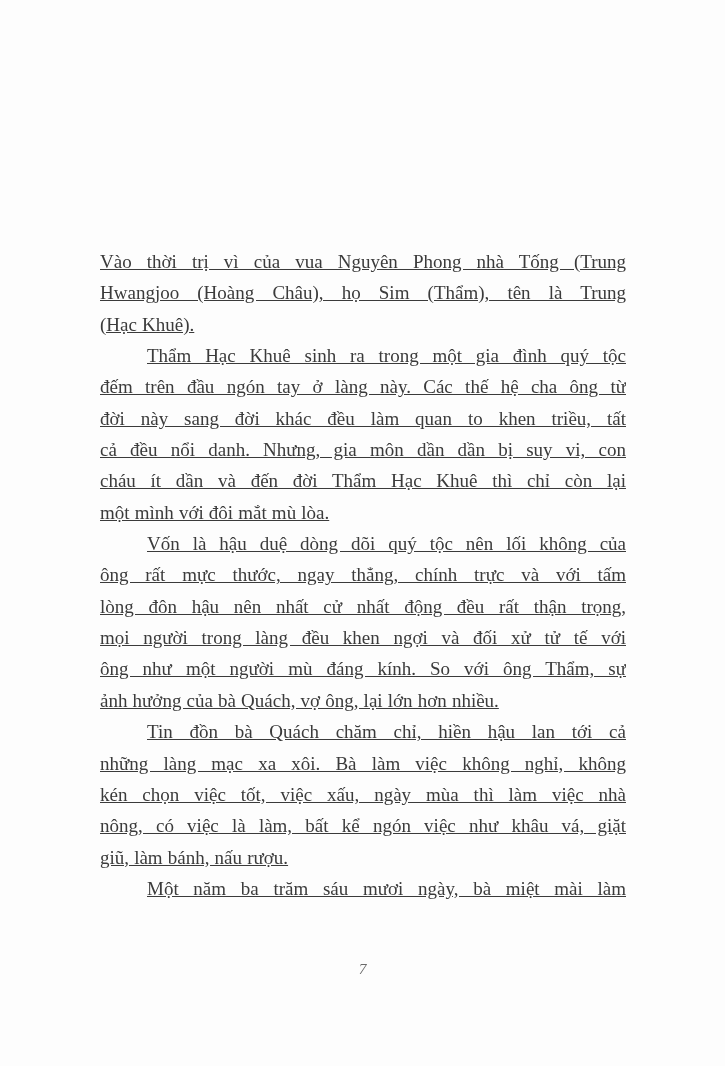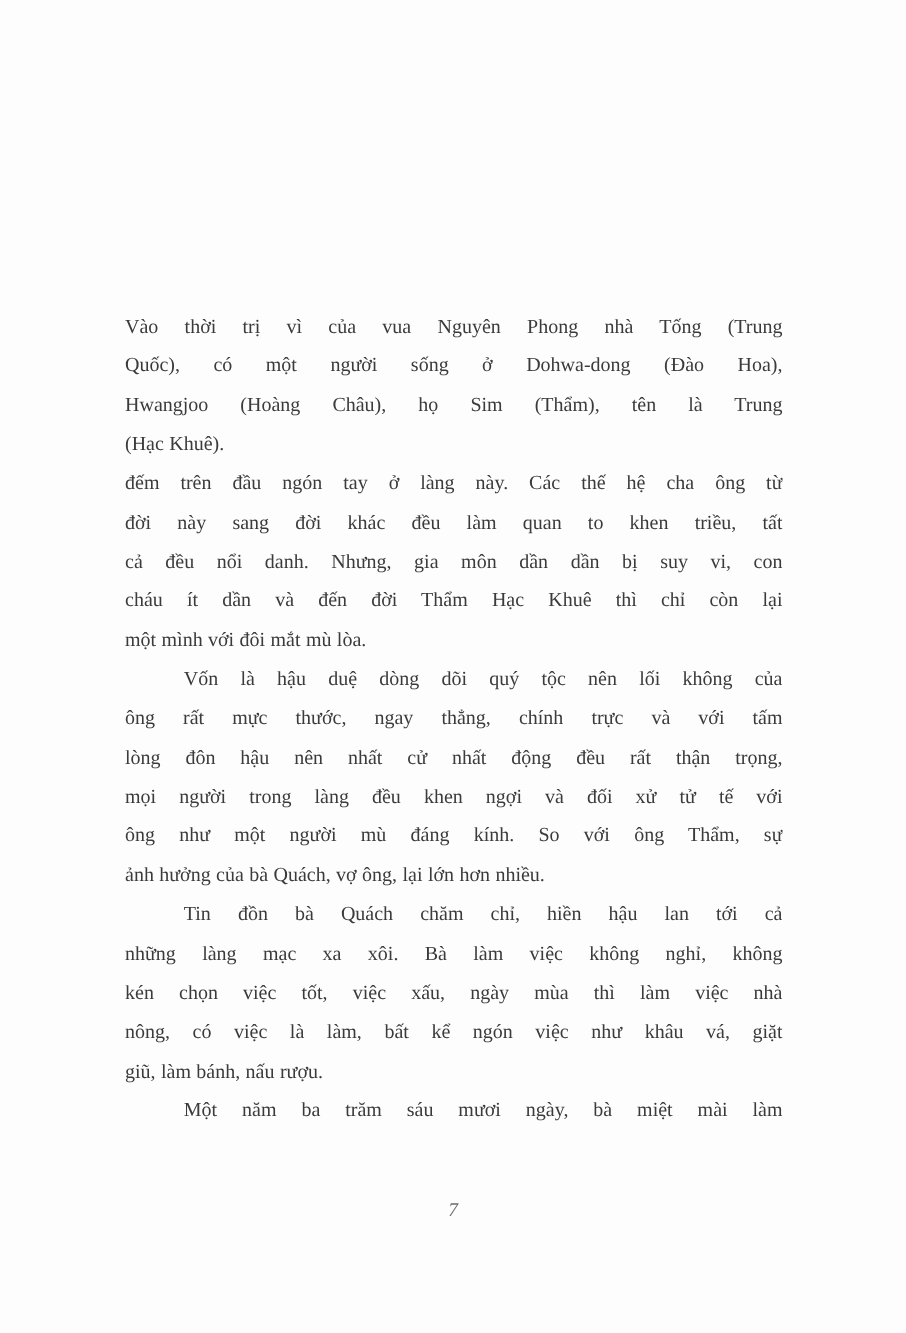--- a/index.html
+++ b/index.html
@@ -14,22 +14,23 @@
     background: #fdfdfd;
     font-family: "Liberation Serif", serif;
     overflow: hidden;
   }
   .text-block {
     position: absolute;
     left: 100px;
     top: 246px;
     width: 526px;
     color: #3b3b3b;
-    font-size: 16px;
+    font-size: 19px;
     line-height: 31.35px;
+    text-decoration: underline;
   }
   .paragraph {
     margin: 0;
     padding: 0;
   }
   .line {
     height: 31.35px;
     overflow: hidden;
     text-align: justify;
     text-align-last: justify;
@@ -54,26 +55,26 @@
 </style>
 </head>
 <body>
 
 <div class="page">
 
   <div class="text-block">
 
     <div class="paragraph">
       <div class="line">Vào thời trị vì của vua Nguyên Phong nhà Tống (Trung</div>
-      <div class="line">Quốc), có một người sống ở Dohwa-dong (Đào Hoa),</div>
       <div class="line">Hwangjoo (Hoàng Châu), họ Sim (Thẩm), tên là Trung</div>
       <div class="line last">(Hạc Khuê).</div>
     </div>
 
     <div class="paragraph">
+      <div class="line indent">Thẩm Hạc Khuê sinh ra trong một gia đình quý tộc</div>
       <div class="line">đếm trên đầu ngón tay ở làng này. Các thế hệ cha ông từ</div>
       <div class="line">đời này sang đời khác đều làm quan to khen triều, tất</div>
       <div class="line">cả đều nổi danh. Nhưng, gia môn dần dần bị suy vi, con</div>
       <div class="line">cháu ít dần và đến đời Thẩm Hạc Khuê thì chỉ còn lại</div>
       <div class="line last">một mình với đôi mắt mù lòa.</div>
     </div>
 
     <div class="paragraph">
       <div class="line indent">Vốn là hậu duệ dòng dõi quý tộc nên lối không của</div>
       <div class="line">ông rất mực thước, ngay thẳng, chính trực và với tấm</div>

